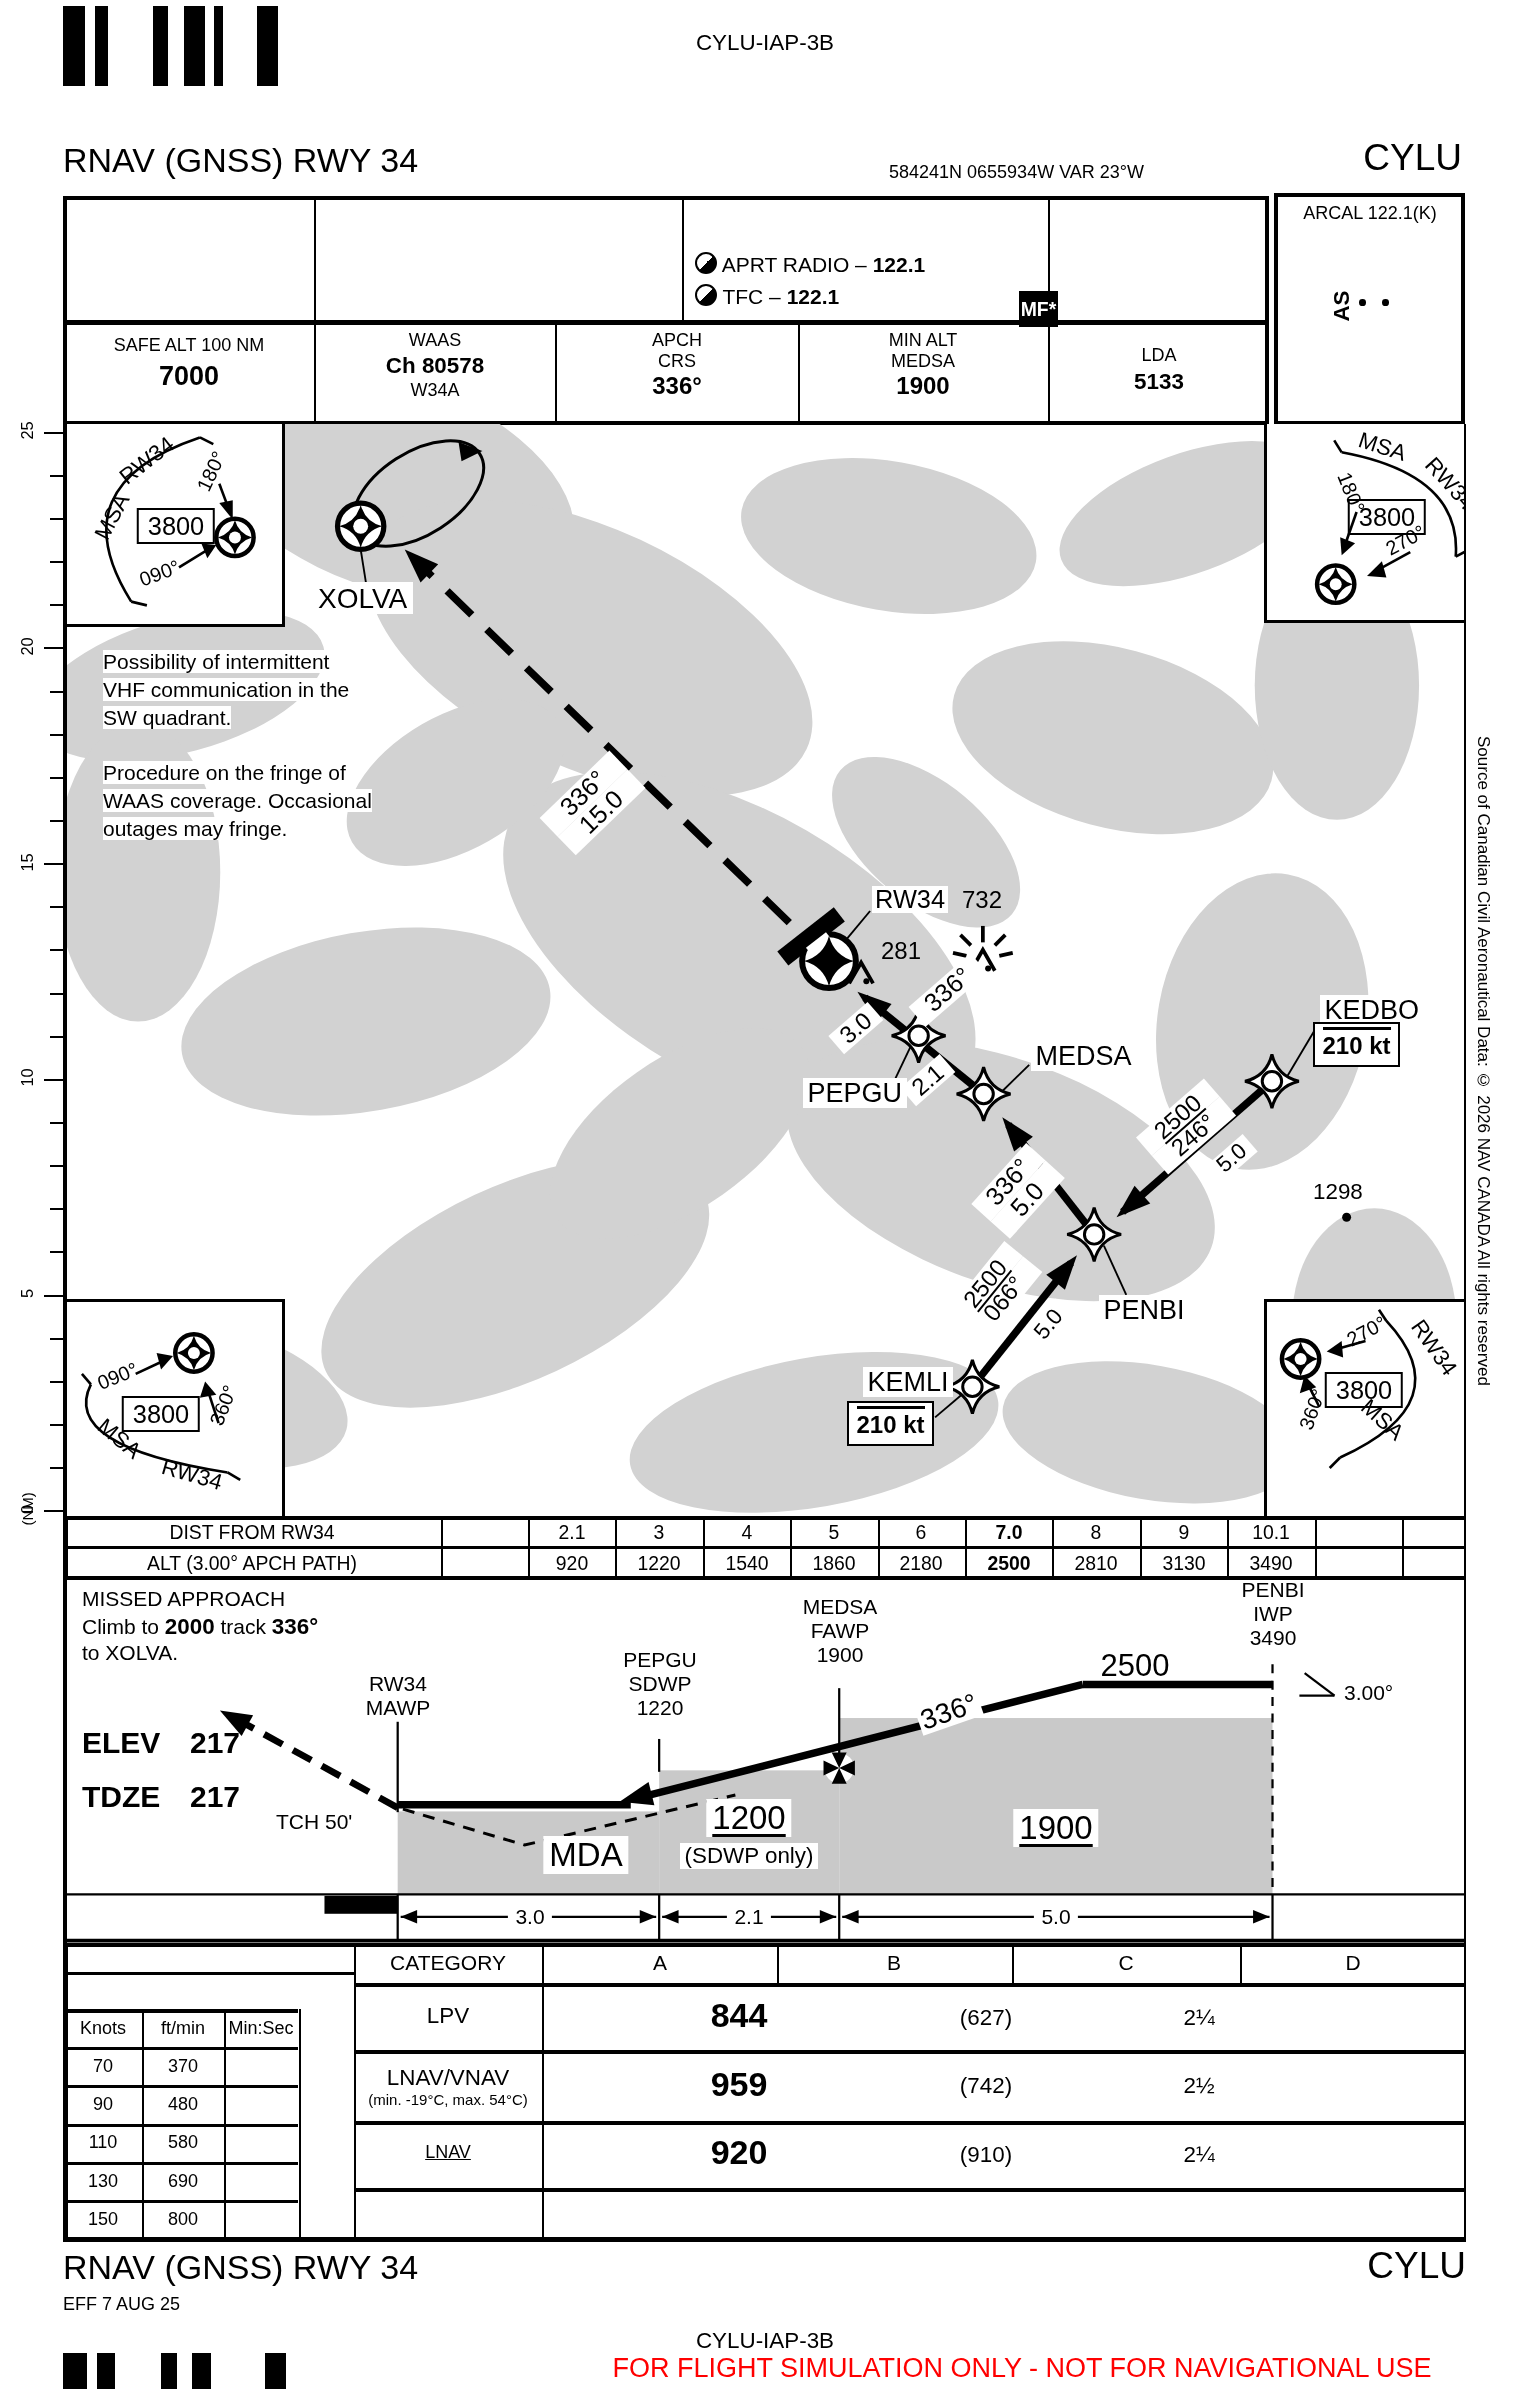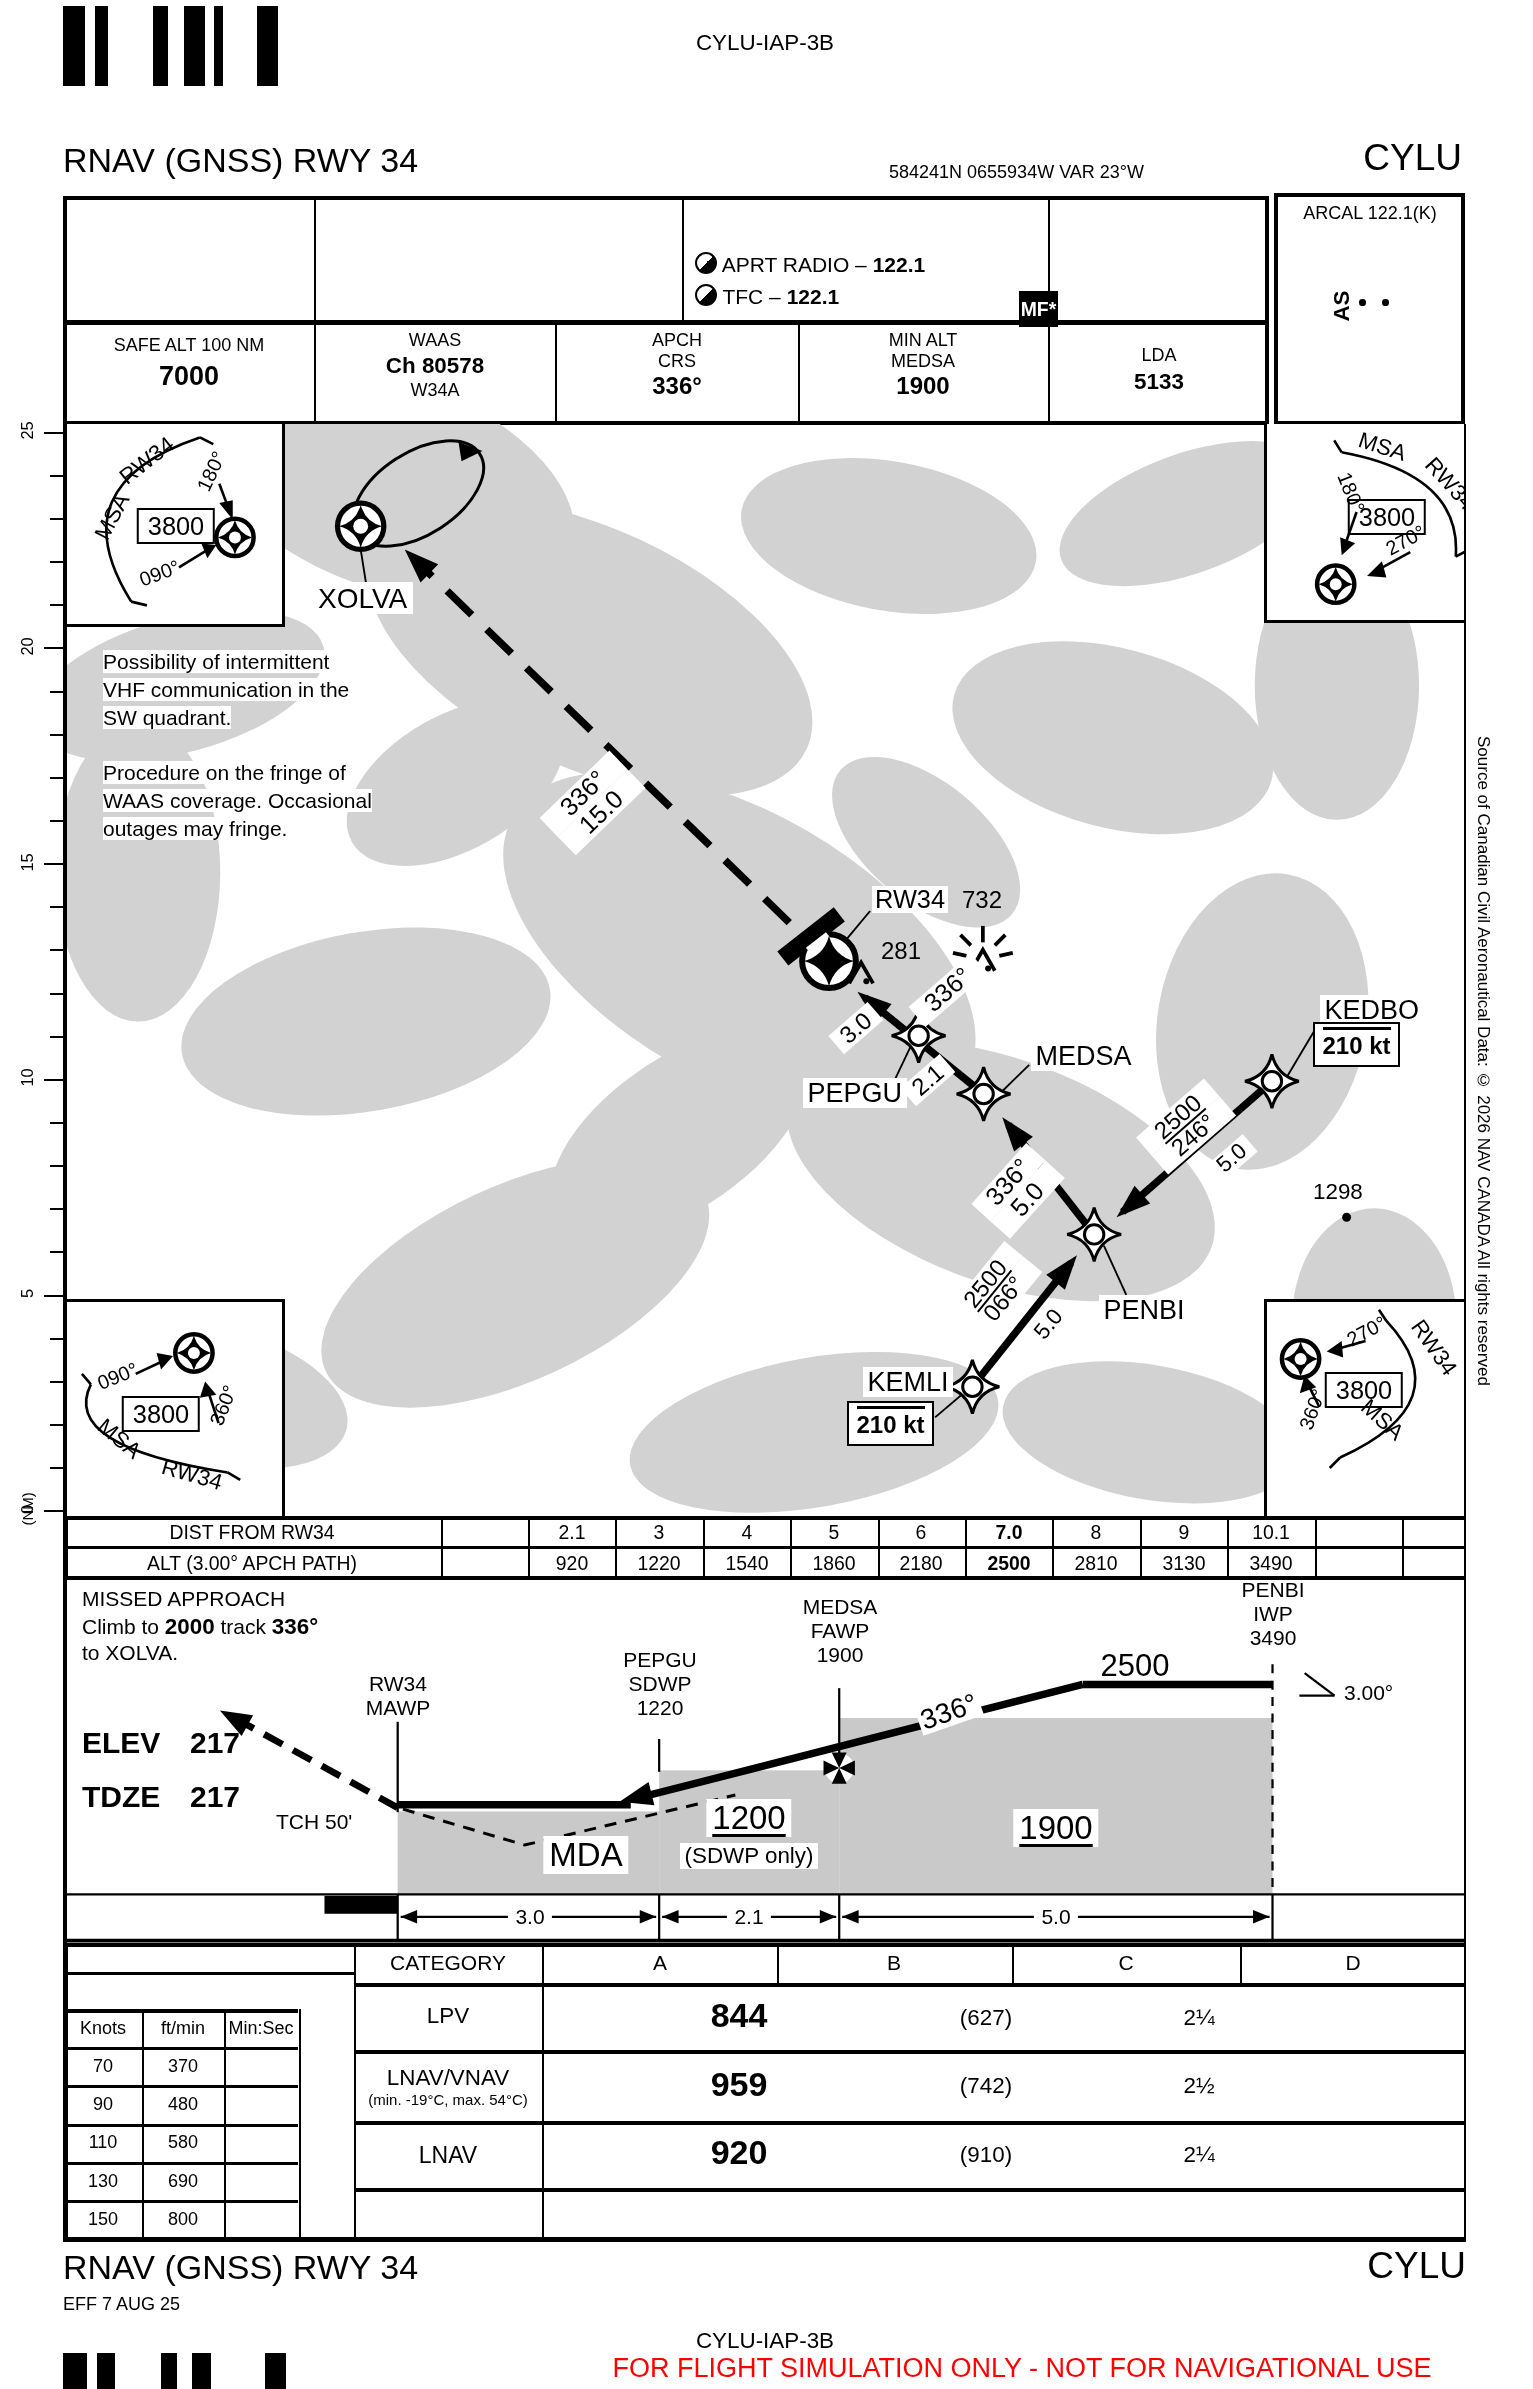--- a/index.html
+++ b/index.html
@@ -539,21 +539,21 @@
     <div class="abs ctr b" style="left:739px;top:1996px;font-size:34px;">844</div>
     <div class="abs ctr" style="left:986px;top:2005px;font-size:22.4px;">(627)</div>
     <div class="abs ctr" style="left:1199px;top:2005px;font-size:22.4px;">2¼</div>
 
     <div class="abs ctr" style="left:448px;top:2065px;font-size:22.4px;">LNAV/VNAV</div>
     <div class="abs ctr" style="left:448px;top:2091px;font-size:15px;">(min. -19°C, max. 54°C)</div>
     <div class="abs ctr b" style="left:739px;top:2065px;font-size:34px;">959</div>
     <div class="abs ctr" style="left:986px;top:2073px;font-size:22.4px;">(742)</div>
     <div class="abs ctr" style="left:1199px;top:2073px;font-size:22.4px;">2½</div>
 
-    <div class="abs ctr" style="left:448px;top:2142px;font-size:23px;">LNAV</div>
+    <div class="abs ctr" style="left:448px;top:2142px;font-size:18px;text-decoration:underline;">LNAV</div>
     <div class="abs ctr b" style="left:739px;top:2133px;font-size:34px;">920</div>
     <div class="abs ctr" style="left:986px;top:2142px;font-size:22.4px;">(910)</div>
     <div class="abs ctr" style="left:1199px;top:2142px;font-size:22.4px;">2¼</div>
   </div>
 
   <div id="speed-table">
       <div class="abs" style="left:63px;top:2009px;width:235px;height:3.7px;background:#000;"></div>
       <div class="abs" style="left:63px;top:2047px;width:235px;height:3px;background:#000;"></div>
       <div class="abs" style="left:63px;top:2085px;width:235px;height:3px;background:#000;"></div>
       <div class="abs" style="left:63px;top:2124px;width:235px;height:3px;background:#000;"></div>

